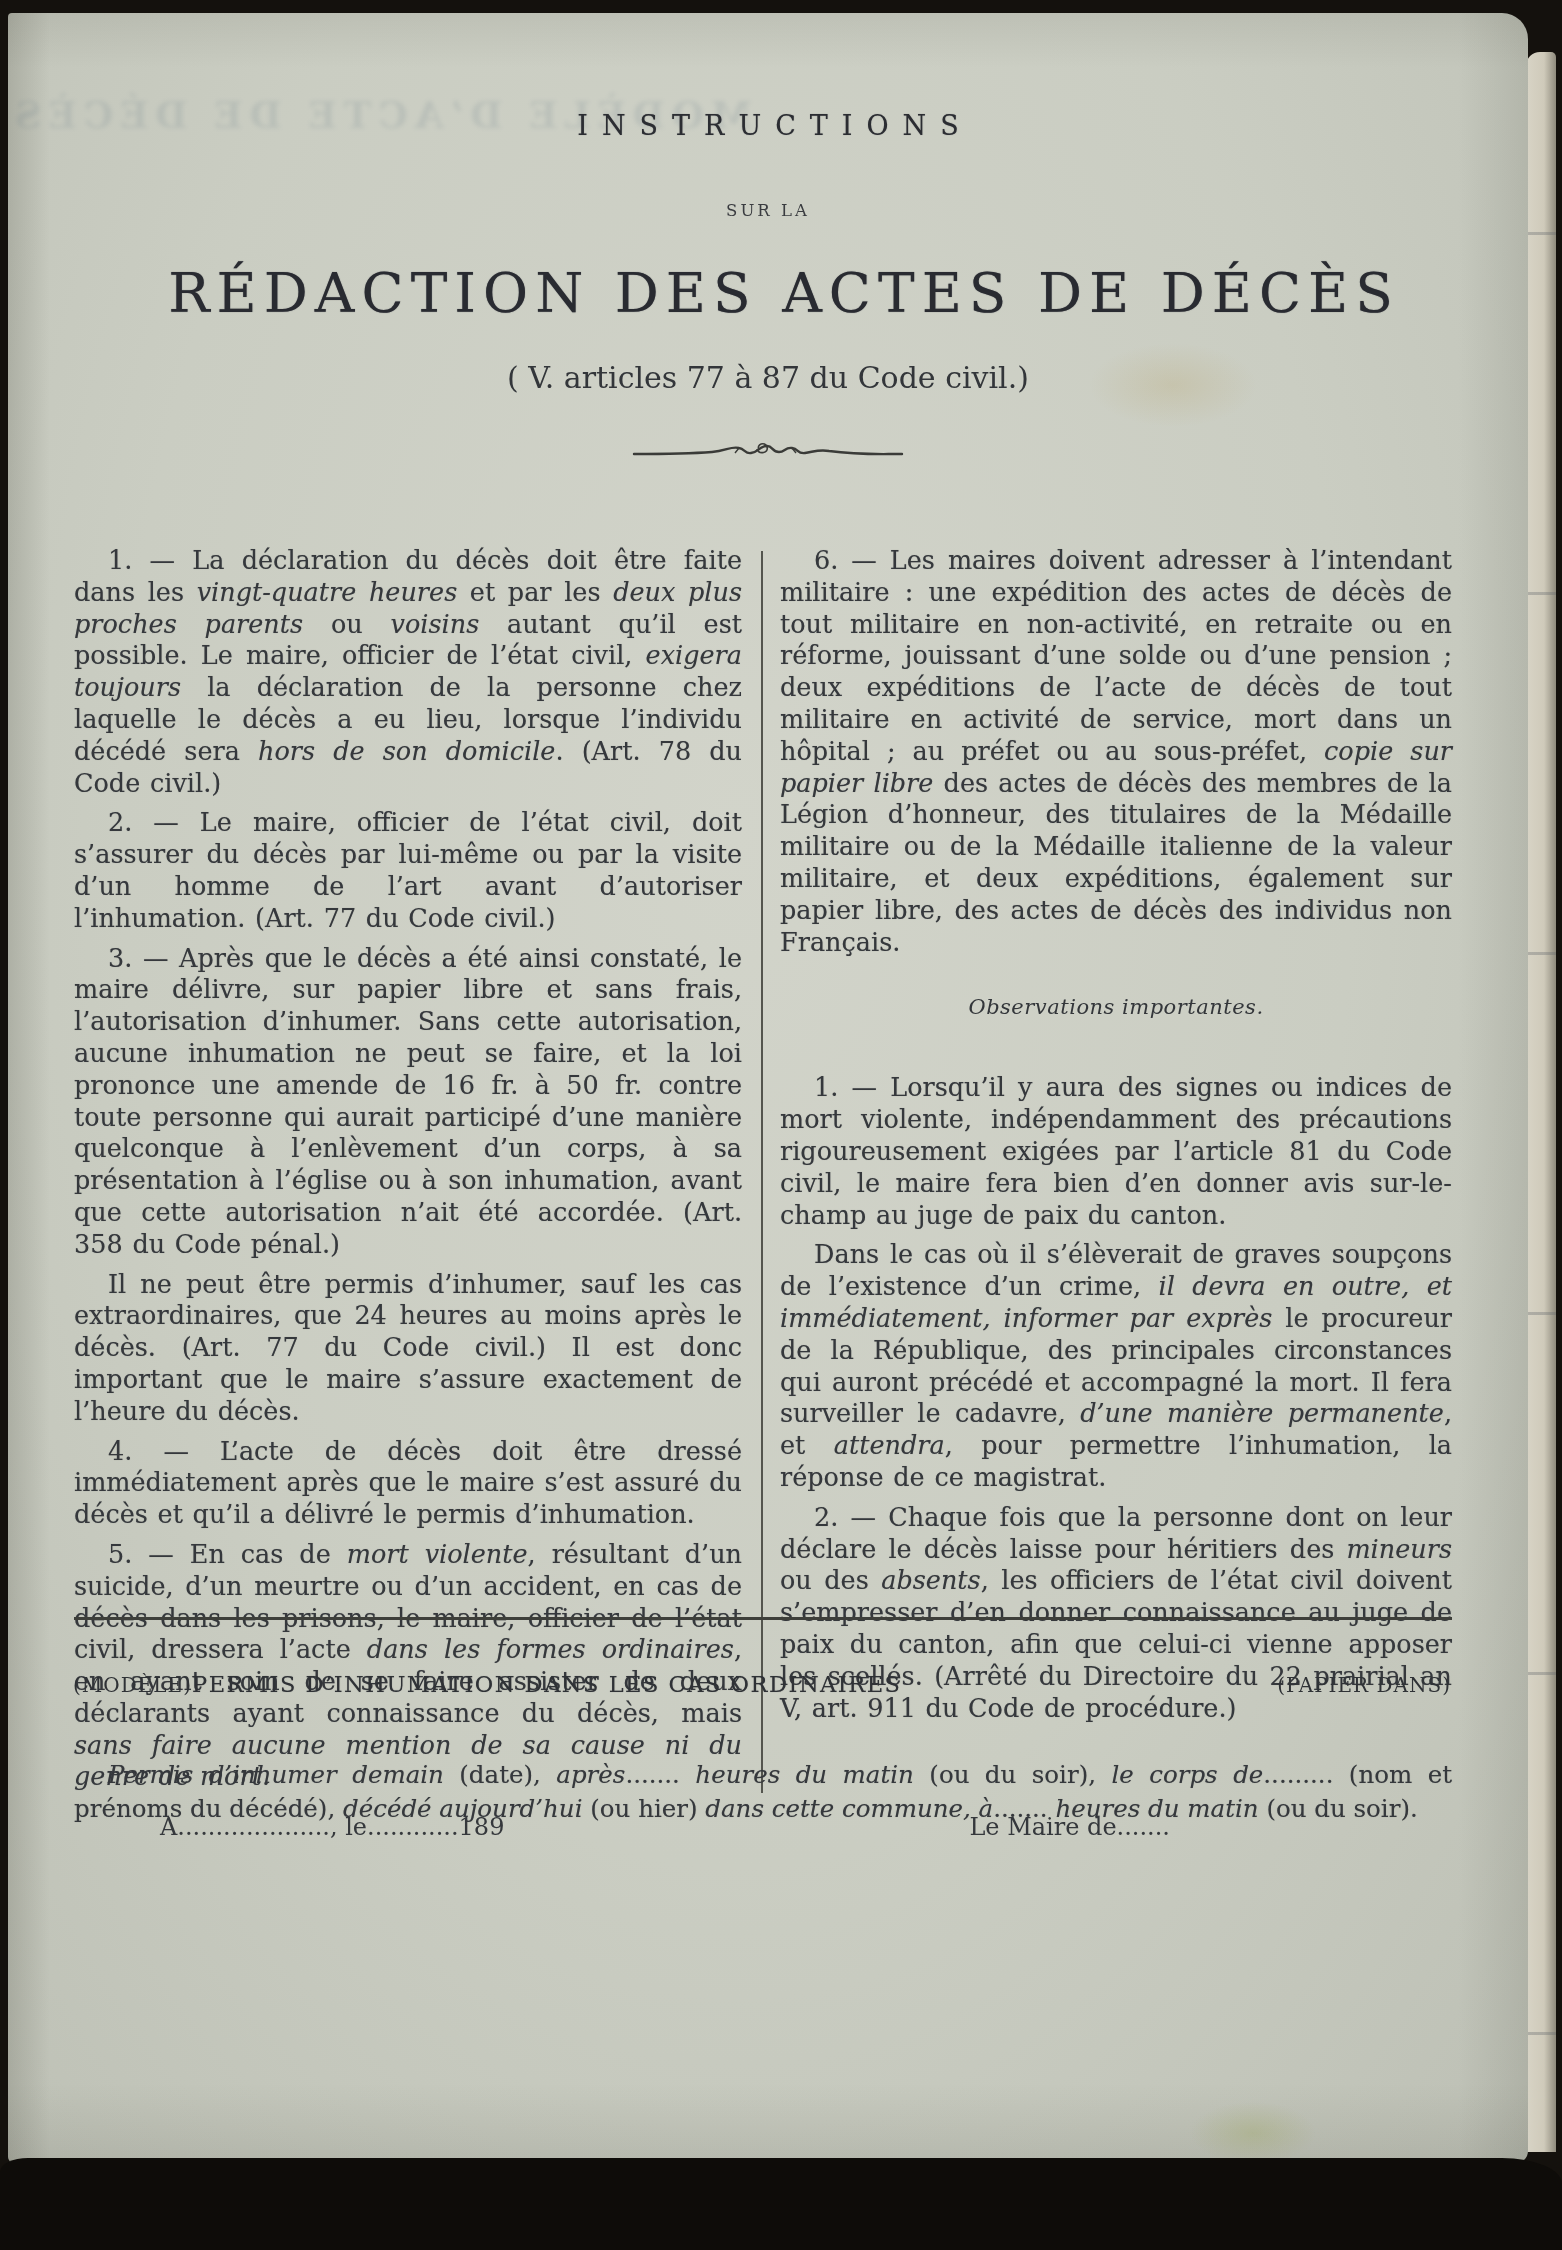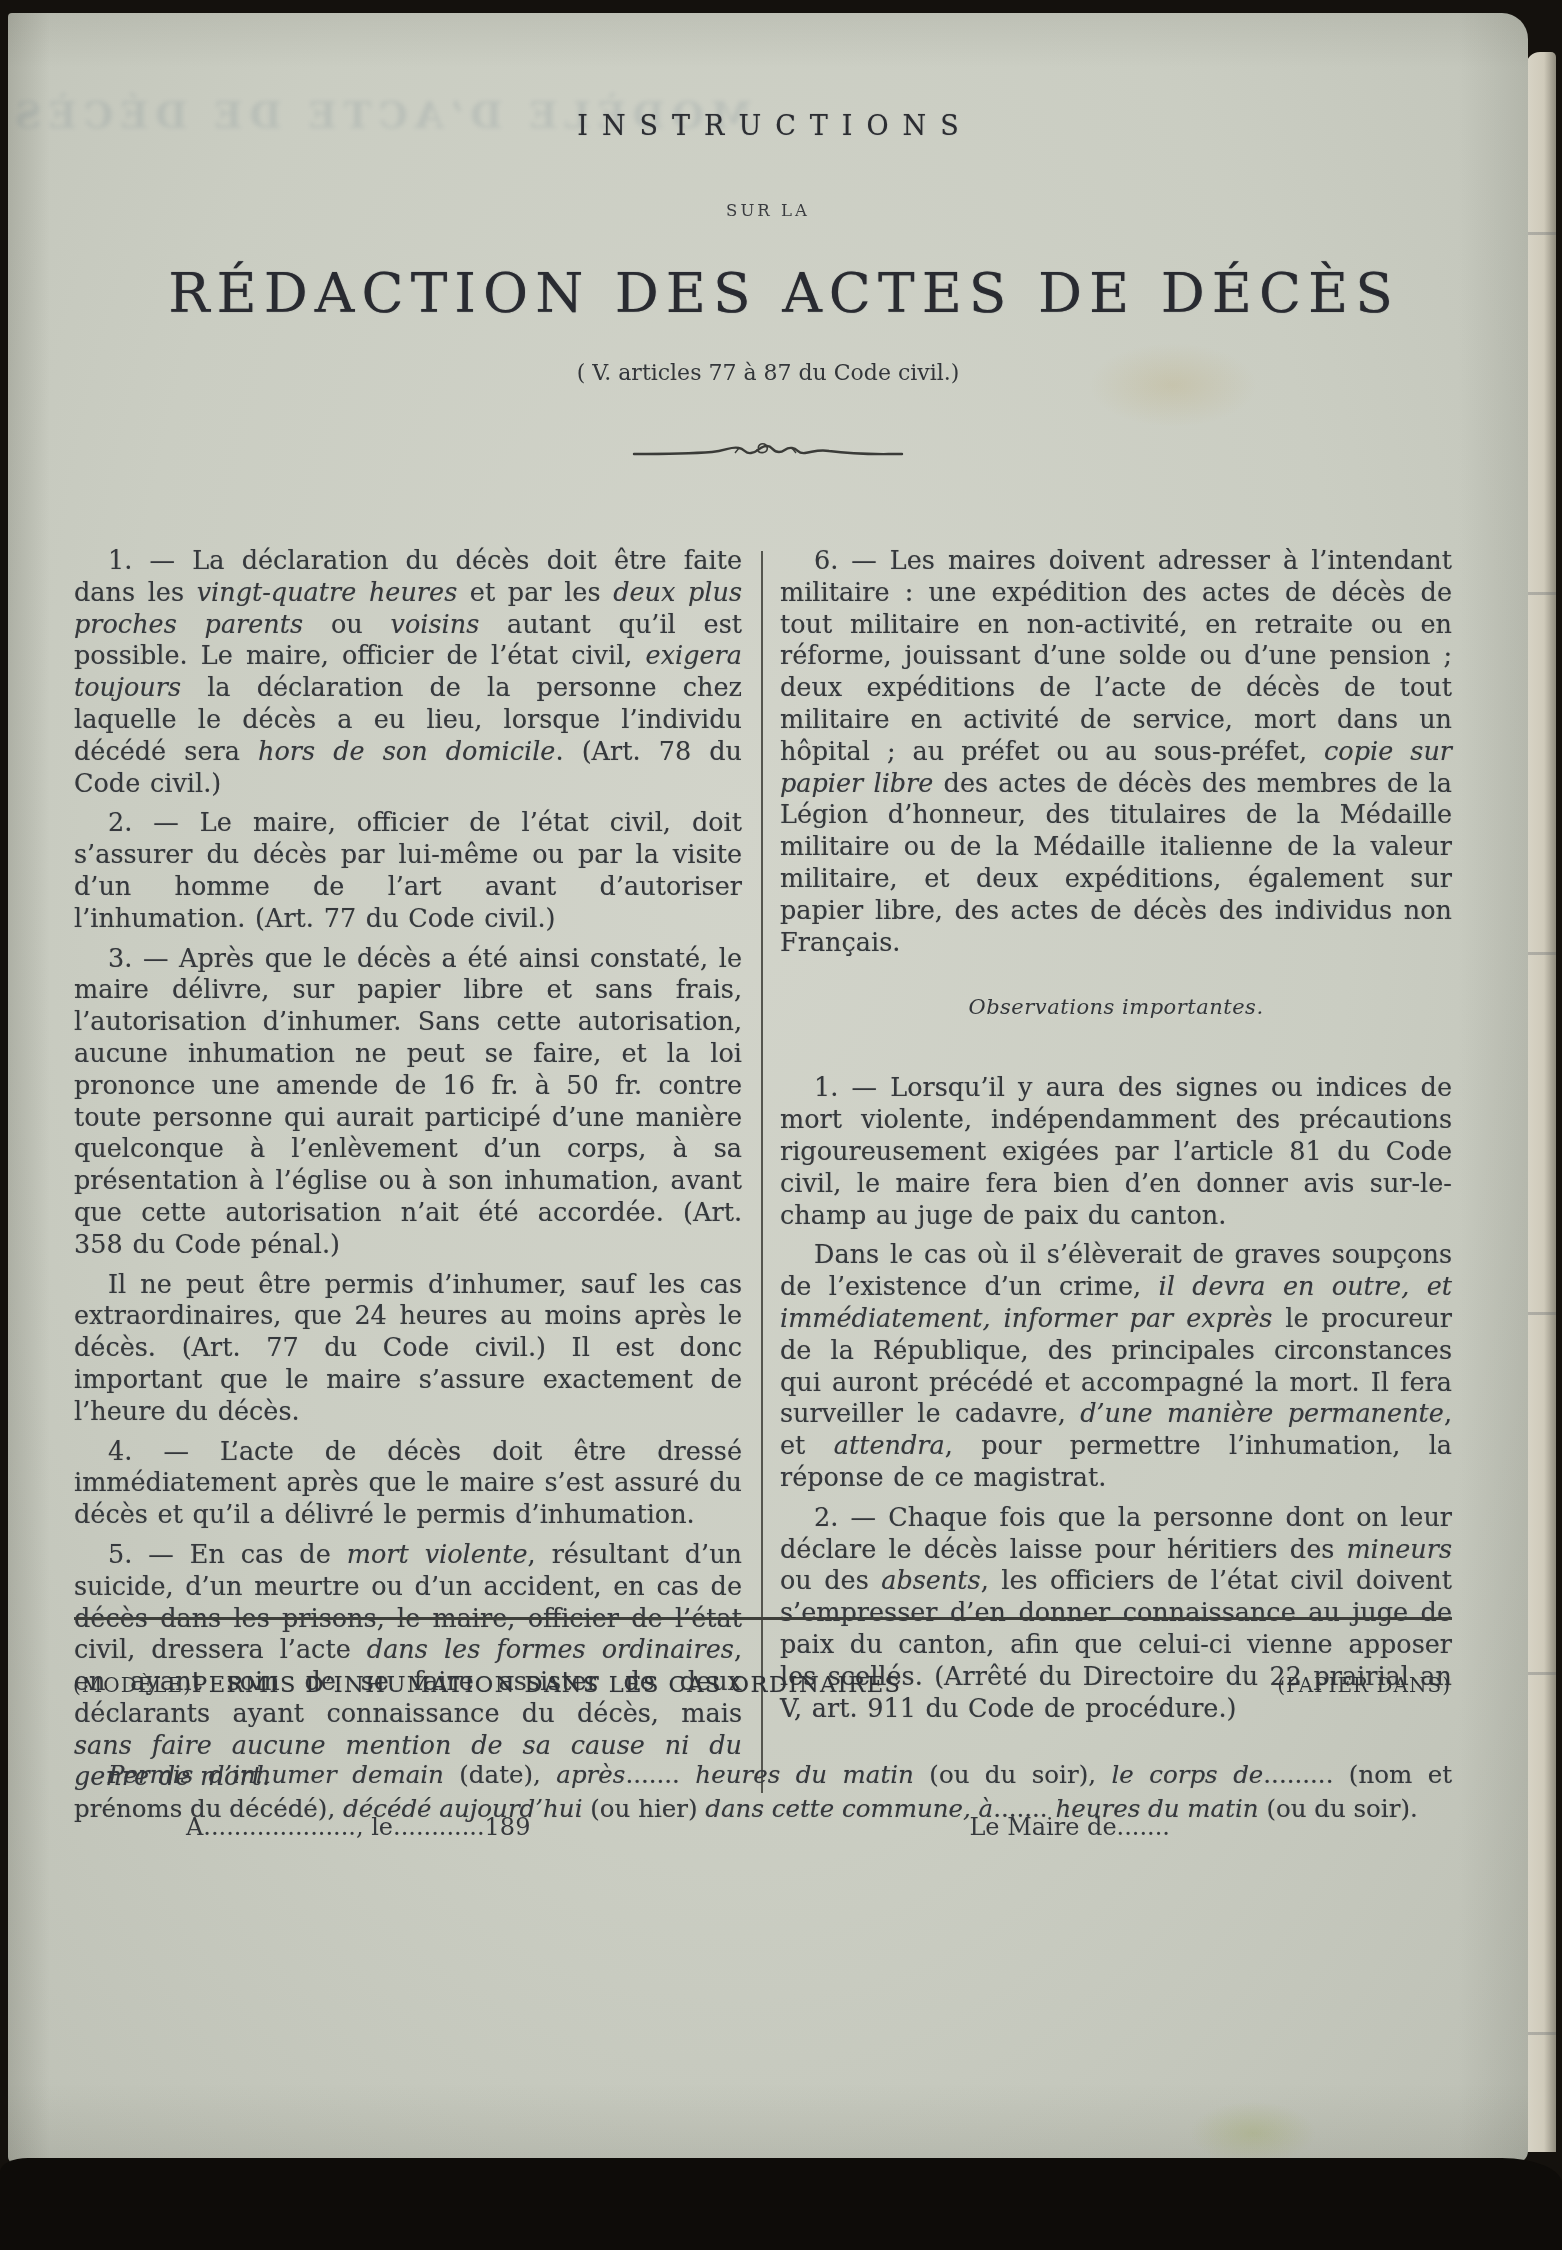--- a/index.html
+++ b/index.html
@@ -50,21 +50,21 @@
     position:absolute;left:0;top:188px;width:100%;text-align:center;
     font-size:16.5px;letter-spacing:3px;color:#3a3c40;
   }
   .main-title{
     position:absolute;left:0;top:232px;width:100%;text-align:center;margin:16px;
     font-size:55px;font-weight:normal;letter-spacing:7px;color:#292b31;
     text-shadow:0 0 1px rgba(35,35,48,.6);
   }
   .reference{
     position:absolute;left:0;top:347px;width:100%;text-align:center;
-    font-size:22px;color:#33363a;
+    font-size:30px;color:#33363a;
   }
   .ornament{position:absolute;left:0;top:424px;width:100%;text-align:center;}
   
   .cols{
     position:absolute;left:66px;top:532px;width:1378px;
     display:flex;align-items:stretch;
   }
   .col-left{width:668px;}
   .col-sep{width:2px;background:#54554e;margin:6px 17px 8px 19px;}
   .col-right{flex:1;}
@@ -96,21 +96,21 @@
   .model-body{
     position:absolute;left:66px;top:1720px;width:1378px;
     font-size:24.5px;line-height:34px;text-align:justify;text-indent:34px;
     text-shadow:0 0 .8px rgba(48,50,58,.4);
   }
   .sign-row{
     position:absolute;left:66px;top:1800px;width:1378px;
     display:flex;justify-content:space-between;
     padding:0;box-sizing:border-box;font-size:24px;
   }
-  .dateline{margin-left:112px;}
+  .dateline{margin-left:86px;}
   .signature{margin-right:282px;}
 </style>
 </head>
 <body>
 
 <div class="under-page"></div>
 
 <div class="page">
 
   <div class="ghost">MODÈLE D’ACTE DE DÉCÈS</div>

